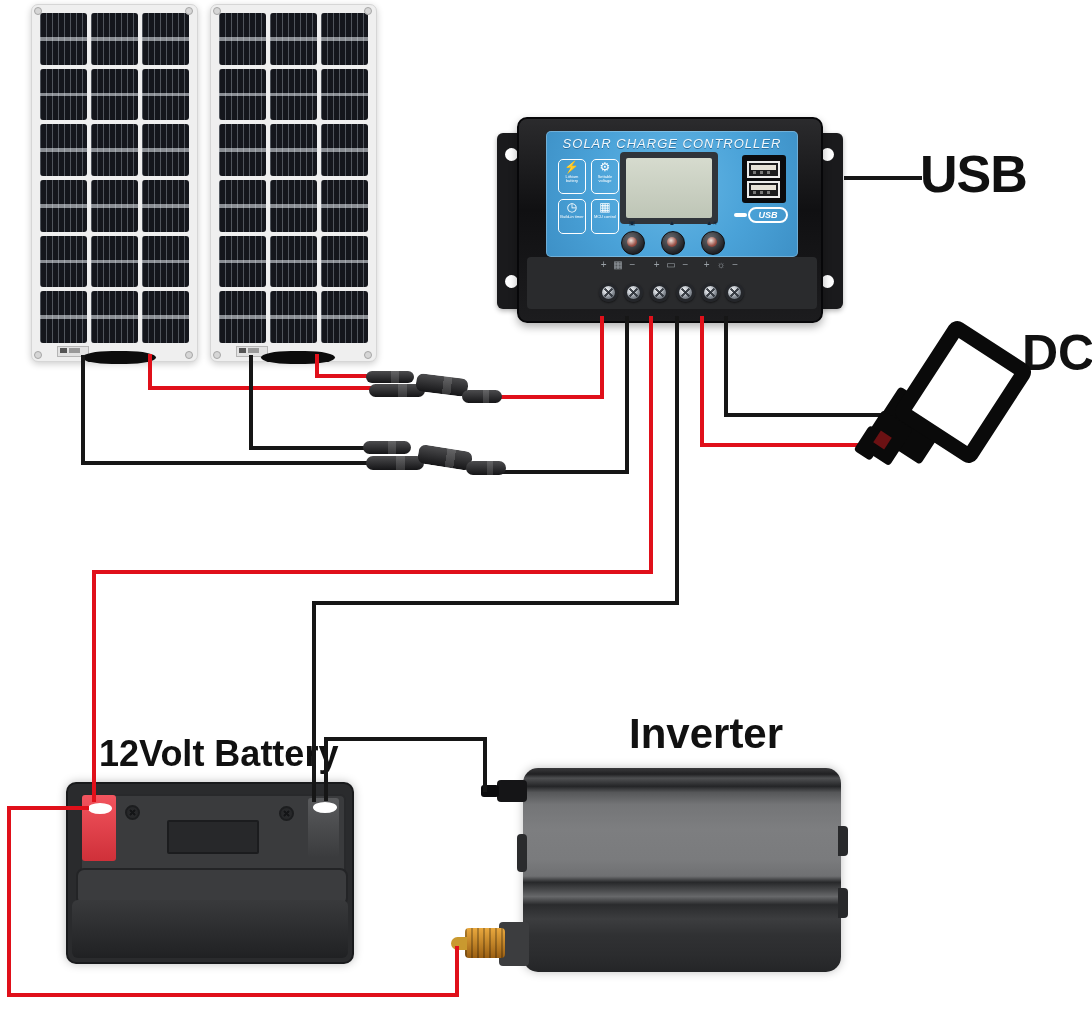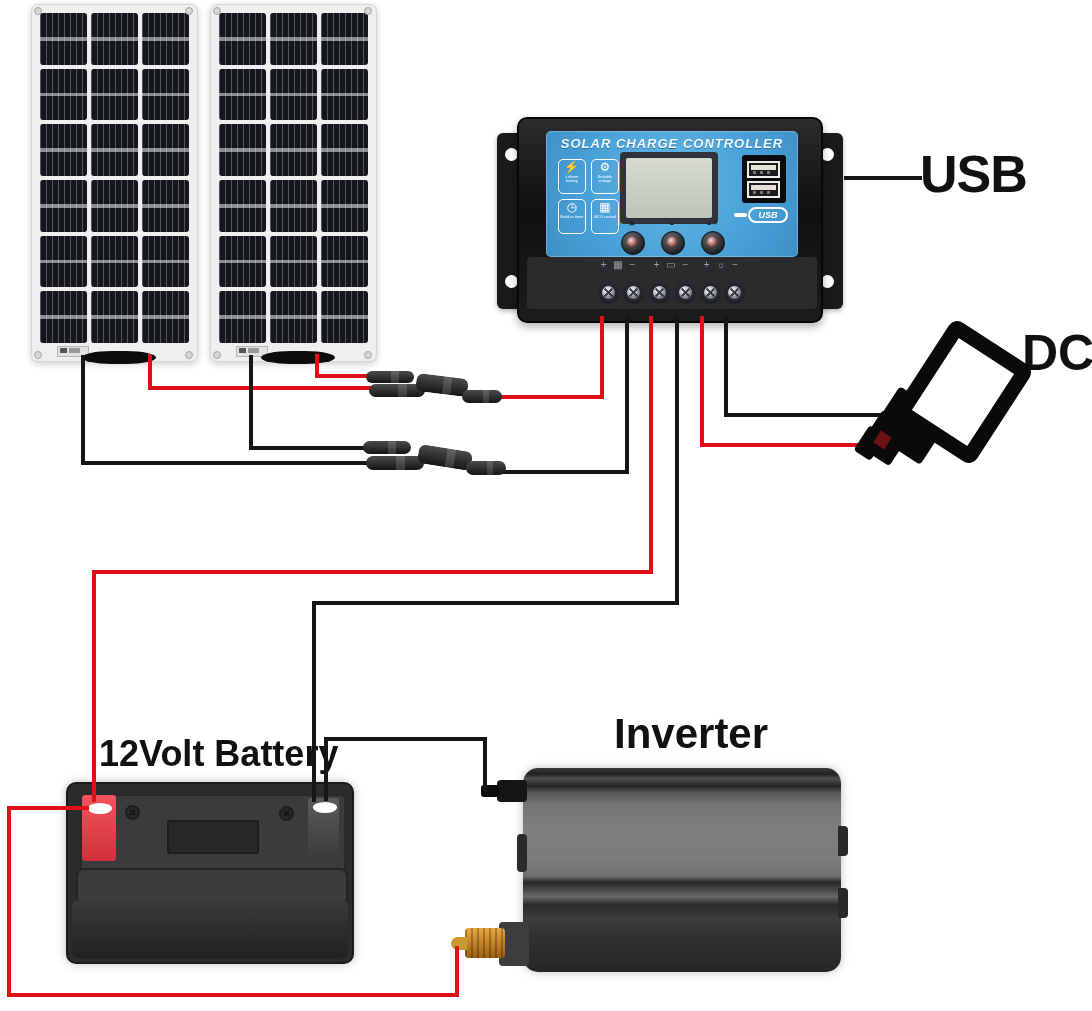--- a/index.html
+++ b/index.html
@@ -3,21 +3,21 @@
 <meta charset="utf-8">
 <style>
   html,body{margin:0;padding:0;background:#fff;}
   .canvas{position:relative;width:1092px;height:1011px;background:#fff;overflow:hidden;
           font-family:"Liberation Sans",sans-serif;}
   .lbl{position:absolute;color:#111;font-weight:600;white-space:nowrap;}
   .lbl-controller{left:588px;top:74px;font-size:33px;}
   .lbl-usb{left:920px;top:144px;font-size:52px;letter-spacing:-1px;}
   .lbl-dc{left:1022px;top:324px;font-size:50px;}
   .lbl-battery{left:99px;top:733px;font-size:36px;}
-  .lbl-inverter{left:614px;top:710px;font-size:42px;}
+  .lbl-inverter{left:629px;top:710px;font-size:42px;}
 
   
   #wires-layer{position:absolute;inset:0;z-index:3;}
   .wire{position:absolute;}
 
   
   .panel{position:absolute;top:4px;width:165px;height:356px;background:#efefef;
          border:1px solid #d6d6d6;border-radius:7px;box-shadow:0 2px 7px rgba(0,0,0,.2);z-index:2;}
   .pcells{position:absolute;left:8px;top:8px;right:8px;bottom:18px;display:grid;
           grid-template-columns:repeat(3,1fr);grid-template-rows:repeat(6,1fr);gap:4px;}
@@ -35,21 +35,21 @@
   .ctl-ear{position:absolute;top:16px;width:36px;height:176px;background:#1a1a1c;border-radius:6px;box-shadow:0 2px 5px rgba(0,0,0,.3);}
   .ctl-ear-l{left:0;} .ctl-ear-r{left:310px;}
   .ctl-hole{position:absolute;width:13px;height:13px;border-radius:50%;background:#fff;}
   .ctl-body{position:absolute;left:20px;top:0;width:306px;height:206px;border-radius:10px;
             background:linear-gradient(180deg,#2b2b2d,#101012 45%,#1c1c1e);border:2px solid #070709;box-sizing:border-box;
             box-shadow:0 4px 9px rgba(0,0,0,.3);}
   .ctl-face{position:absolute;left:27px;top:12px;width:252px;height:126px;border-radius:5px;
             background:radial-gradient(circle at 50% 42%,#66b7e5 0%,#4aa2d8 55%,#3d90c6 100%);
             box-shadow:inset 0 0 0 1px rgba(255,255,255,.25);}
   .ctl-title{position:absolute;left:0;right:0;top:5px;text-align:center;color:#f2f8fc;font-size:13px;
-             font-style:italic;font-weight:bold;letter-spacing:1px;text-shadow:0 1px 0 #2a6f9e;white-space:nowrap;}
+             font-style:italic;font-weight:normal;letter-spacing:1px;text-shadow:0 1px 0 #2a6f9e;white-space:nowrap;}
   .feat{position:absolute;width:28px;height:35px;border:1.5px solid #fff;border-radius:5px;box-sizing:border-box;text-align:center;}
   .feat .fi{display:block;color:#fff;font-size:12px;line-height:15px;}
   .feat .ft{display:block;width:200%;margin-left:-50%;transform:scale(.5);transform-origin:top center;
             color:#fff;font-size:8px;line-height:7px;}
   .lcd-frame{position:absolute;left:74px;top:21px;width:98px;height:72px;background:#30343a;border-radius:4px;}
   .lcd{position:absolute;left:6px;top:6px;right:6px;bottom:6px;background:linear-gradient(180deg,#d6dbce,#bec5b6);border-radius:2px;}
   .usbports{position:absolute;left:196px;top:24px;width:44px;height:48px;background:#0b0b0d;border-radius:3px;}
   .usbport{position:absolute;left:5px;width:33px;height:17px;background:#1c1c1e;border:2px solid #ececec;box-sizing:border-box;}
   .usbport .tongue{position:absolute;left:2px;right:2px;top:2px;height:5px;background:#e6e2d8;}
   .usbport .pins{position:absolute;left:4px;right:4px;top:8px;height:3px;

